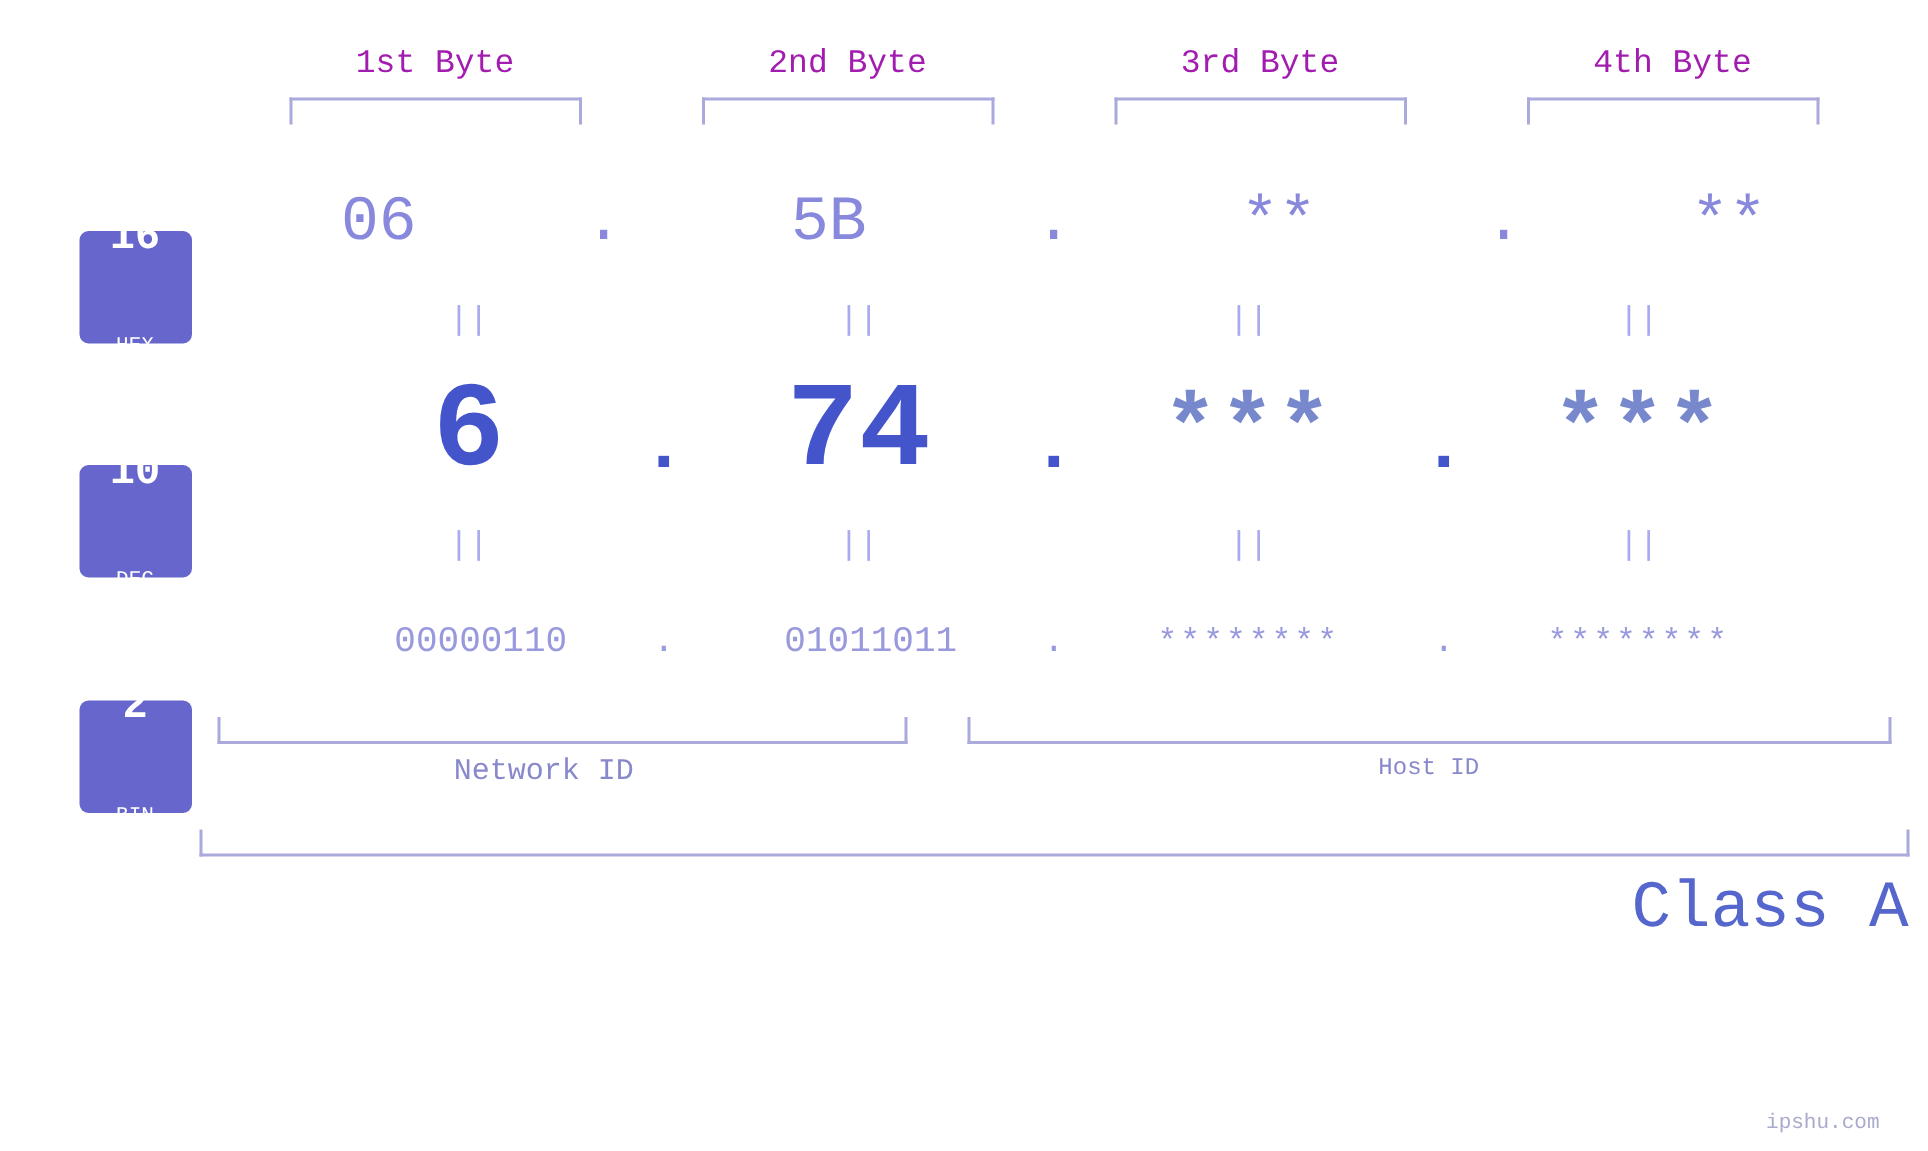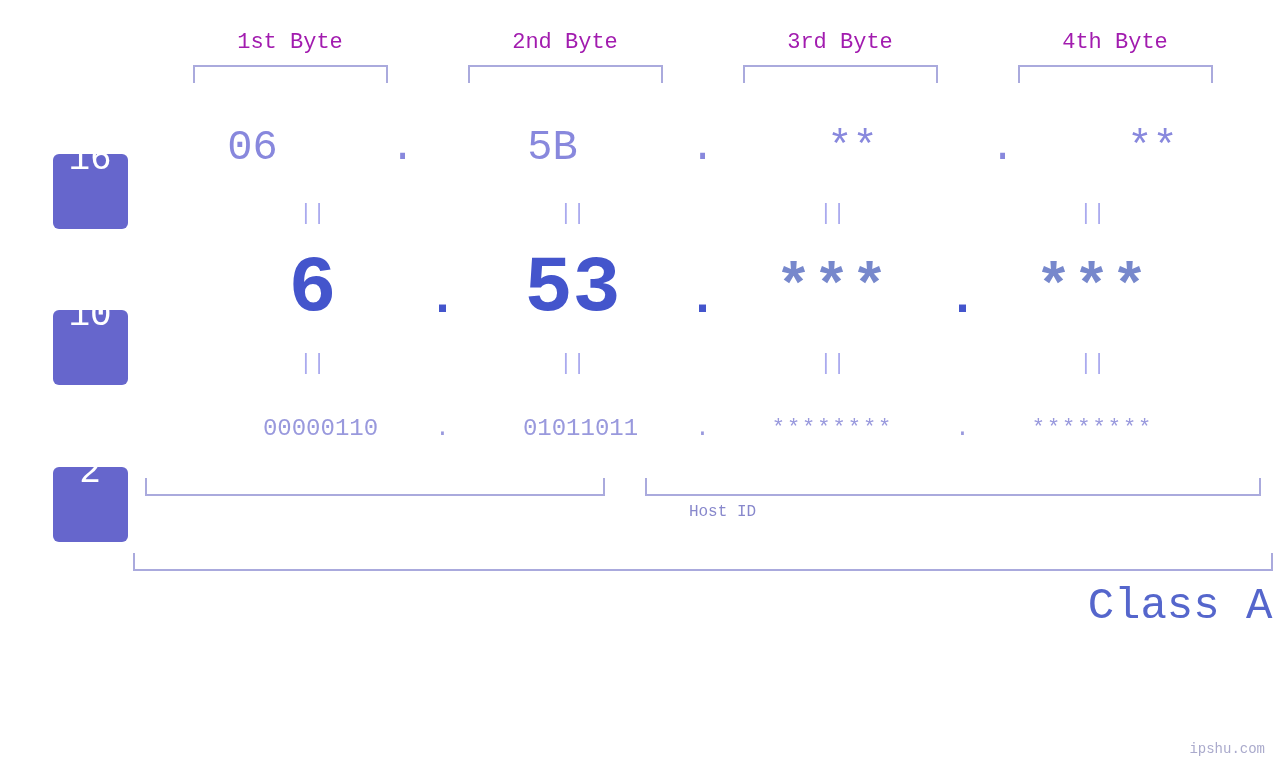--- a/index.html
+++ b/index.html
@@ -84,22 +84,22 @@
       border-radius: 6px;
       width: 75px;
       height: 75px;
       display: flex;
       flex-direction: column;
       align-items: center;
       justify-content: center;
     }
 
     .base-badge .base-num {
-      font-size: 36px;
-      font-weight: normal;
+      font-size: 28px;
+      font-weight: bold;
       line-height: 1.1;
       text-align: right;
     }
 
     .base-badge .base-label {
       font-size: 14px;
       font-weight: normal;
       margin-top: 48px;
     }
 
@@ -295,21 +295,21 @@
       color: #5566cc;
       font-size: 44px;
       font-family: 'Courier New', Courier, monospace;
       margin-top: 10px;
     }
 
     
     .watermark {
       position: absolute;
       bottom: 10px;
-      right: 20px;
+      right: 32px;
       color: #aaaacc;
       font-size: 14px;
       font-family: 'Courier New', Courier, monospace;
     }
 
     
     .asterisk {
       font-size: 42px;
       color: #8888dd;
       font-family: 'Courier New', Courier, monospace;
@@ -403,21 +403,21 @@
       </div>
 
       <div class="ip-row dec-row">
         <div class="byte-cell">
           <span class="dec-value">6</span>
         </div>
         <div class="dot-cell">
           <span class="dec-dot">.</span>
         </div>
         <div class="byte-cell">
-          <span class="dec-value">53</span>
+          <span class="dec-value">74</span>
         </div>
         <div class="dot-cell">
           <span class="dec-dot">.</span>
         </div>
         <div class="byte-cell">
           <span class="asterisk-dec">***</span>
         </div>
         <div class="dot-cell">
           <span class="dec-dot">.</span>
         </div>
@@ -460,20 +460,21 @@
         </div>
       </div>
 
       <div class="bottom-section">
         <div class="brackets-row" style="display:flex;flex-direction:row;align-items:flex-start;">
           <span class="bracket-bottom-network" style="margin-left:12px;"></span>
           <span class="bracket-bottom-gap"></span>
           <span class="bracket-bottom-host" style="margin-right:12px;"></span>
         </div>
         <div class="labels-row">
+          <div class="network-label">Network ID</div>
           <div class="gap-label"></div>
           <div class="host-label">Host ID</div>
         </div>
       </div>
 
       <div class="class-section">
         <div class="class-bracket"></div>
         <div class="class-label">Class A</div>
       </div>
 

